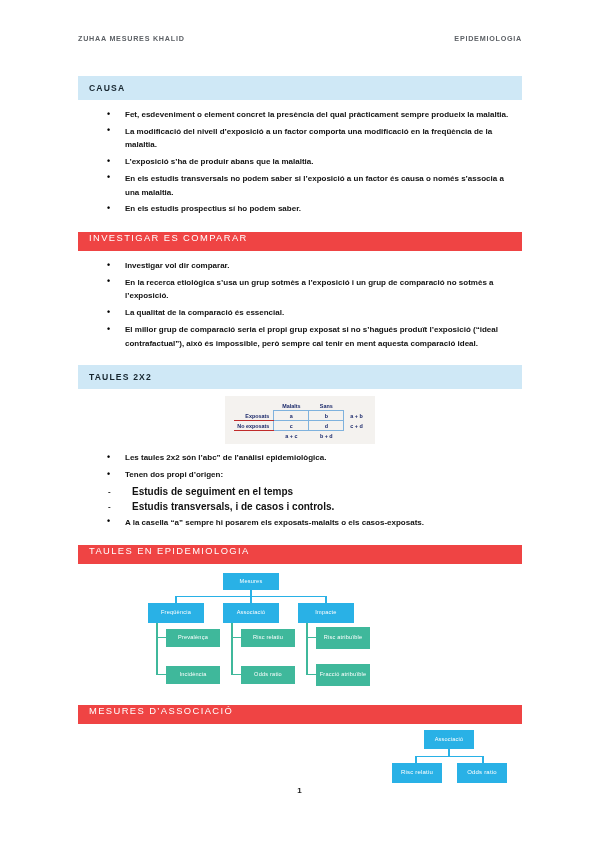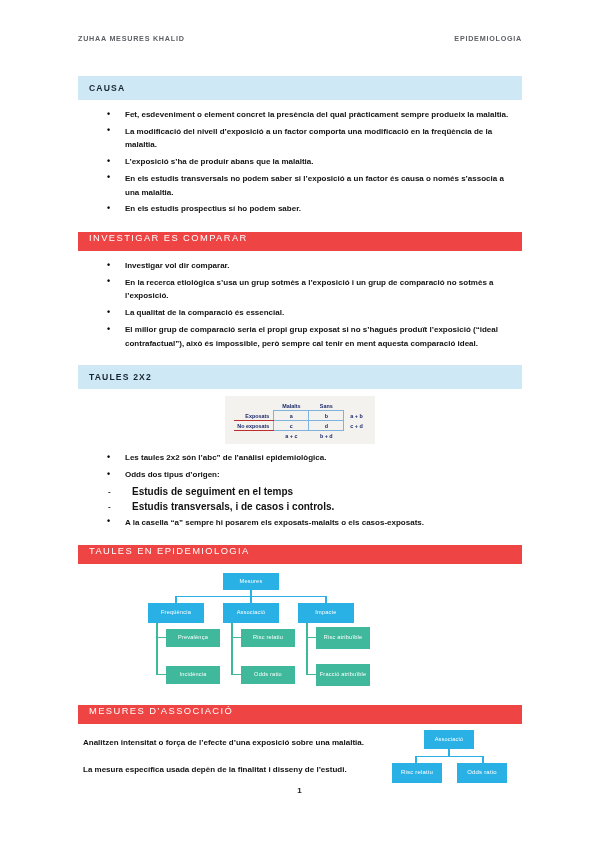--- a/index.html
+++ b/index.html
@@ -270,21 +270,21 @@
             <td class="blank">b + d</td>
             <td class="blank"></td>
           </tr>
         </tbody>
           </table>
       </div>
     </div>
 
     <ul class="bl" style="margin-top:7px">
       <li>Les taules 2x2 són l’abc” de l’anàlisi epidemiològica.</li>
-      <li>Odds dos tipus d’origen:</li>
+      <li>Tenen dos propi d’origen:</li>
     </ul>
     <ul class="dash">
       <li>Estudis de seguiment en el temps</li>
       <li>Estudis transversals, i de casos i controls.</li>
     </ul>
     <ul class="bl" style="margin-top:2px">
       <li>A la casella “a” sempre hi posarem els exposats-malalts o els casos-exposats.</li>
     </ul>
 
     <div style="height:12px"></div>
@@ -322,24 +322,20 @@
       <div class="conn" style="left:228px; top:67px; width:10px; height:1.6px;"></div>
       <div class="conn" style="left:228px; top:104px; width:10px; height:1.6px;"></div>
       <div class="node teal" style="left:238px; top:57px; width:54px; height:22px;">Risc atribuïble</div>
       <div class="node teal" style="left:238px; top:94px; width:54px; height:22px;">Fracció atribuïble</div>
     </div>
 
     <div style="height:10px"></div>
     <div class="sec-bar solid">MESURES D’ASSOCIACIÓ</div>
 
     <div style="position:relative; height:92px;">
-      <div style="position:absolute; left:5px; top:12px; width:290px;">
-        <div class="para" style="margin-top:0">Analitzen intensitat o força de l’efecte d’una exposició sobre una malaltia.</div>
-        <div class="para" style="margin-top:14px">La mesura específica usada depèn de la finalitat i disseny de l’estudi.</div>
-      </div>
 
       <div class="assoc">
         <div class="node blue" style="left:346px; top:6px; width:50px; height:19px;">Associació</div>
         <div class="conn blue" style="left:370px; top:25px; width:1.6px; height:8px;"></div>
         <div class="conn blue" style="left:337px; top:32px; width:68px; height:1.6px;"></div>
         <div class="conn blue" style="left:337px; top:32px; width:1.6px; height:8px;"></div>
         <div class="conn blue" style="left:404px; top:32px; width:1.6px; height:8px;"></div>
         <div class="node blue" style="left:314px; top:39px; width:50px; height:20px; font-size:6px;">Risc relatiu</div>
         <div class="node blue" style="left:379px; top:39px; width:50px; height:20px; font-size:6px;">Odds ratio</div>
       </div>

